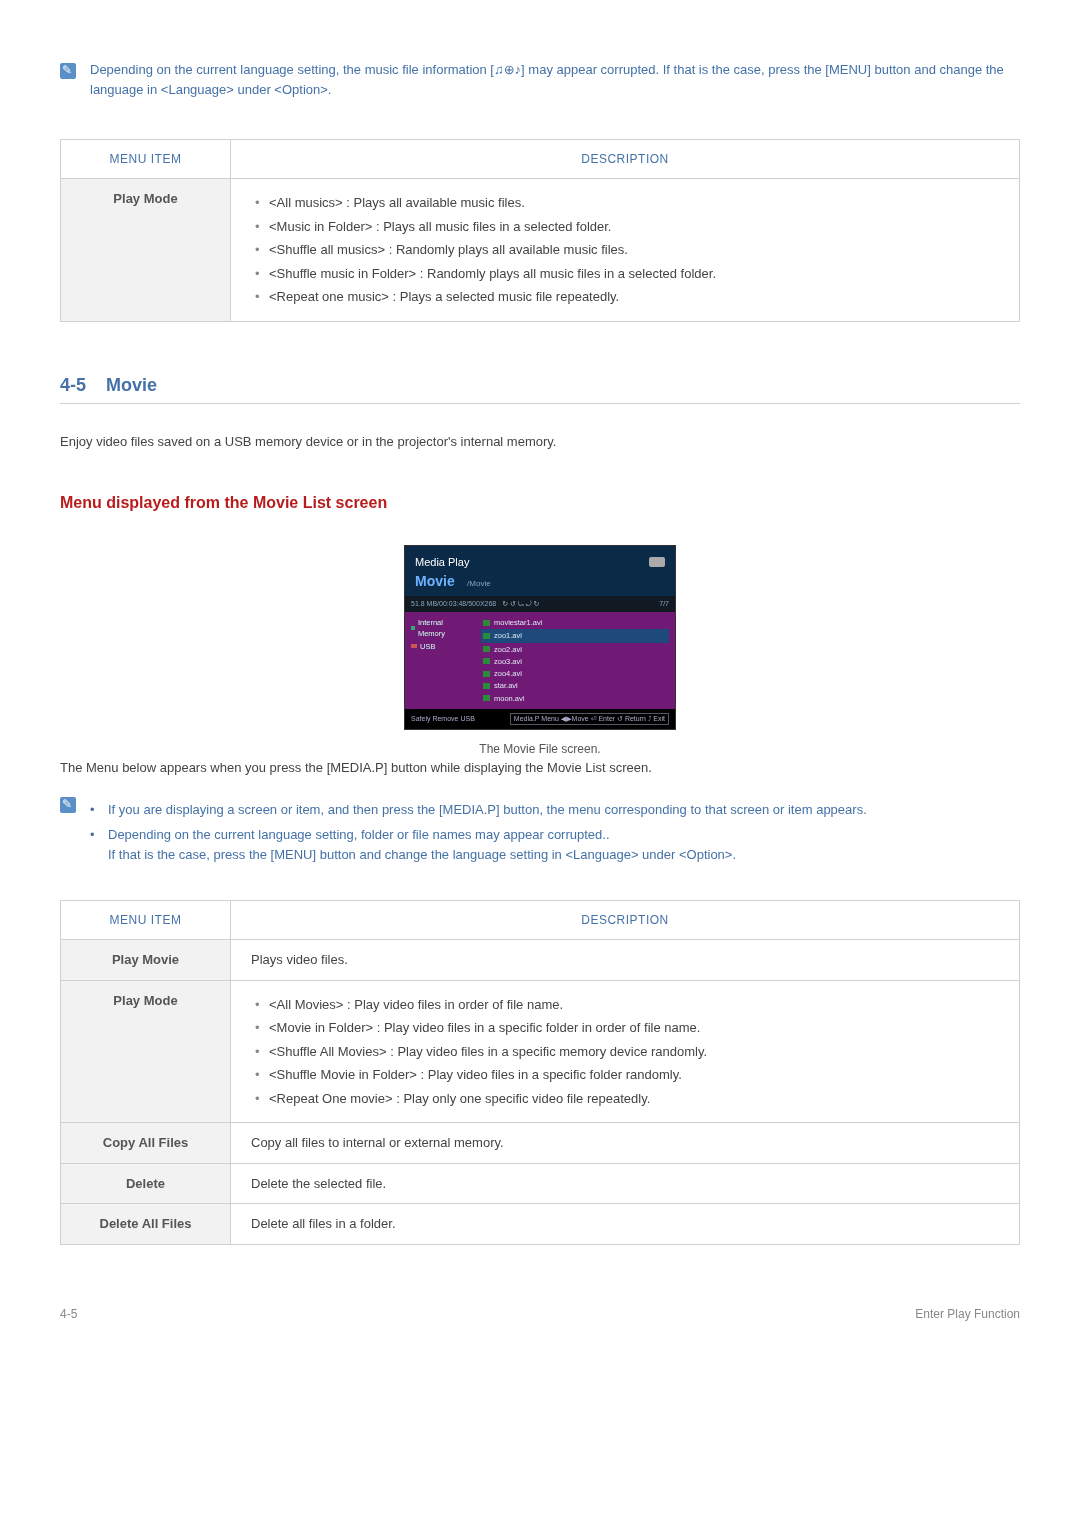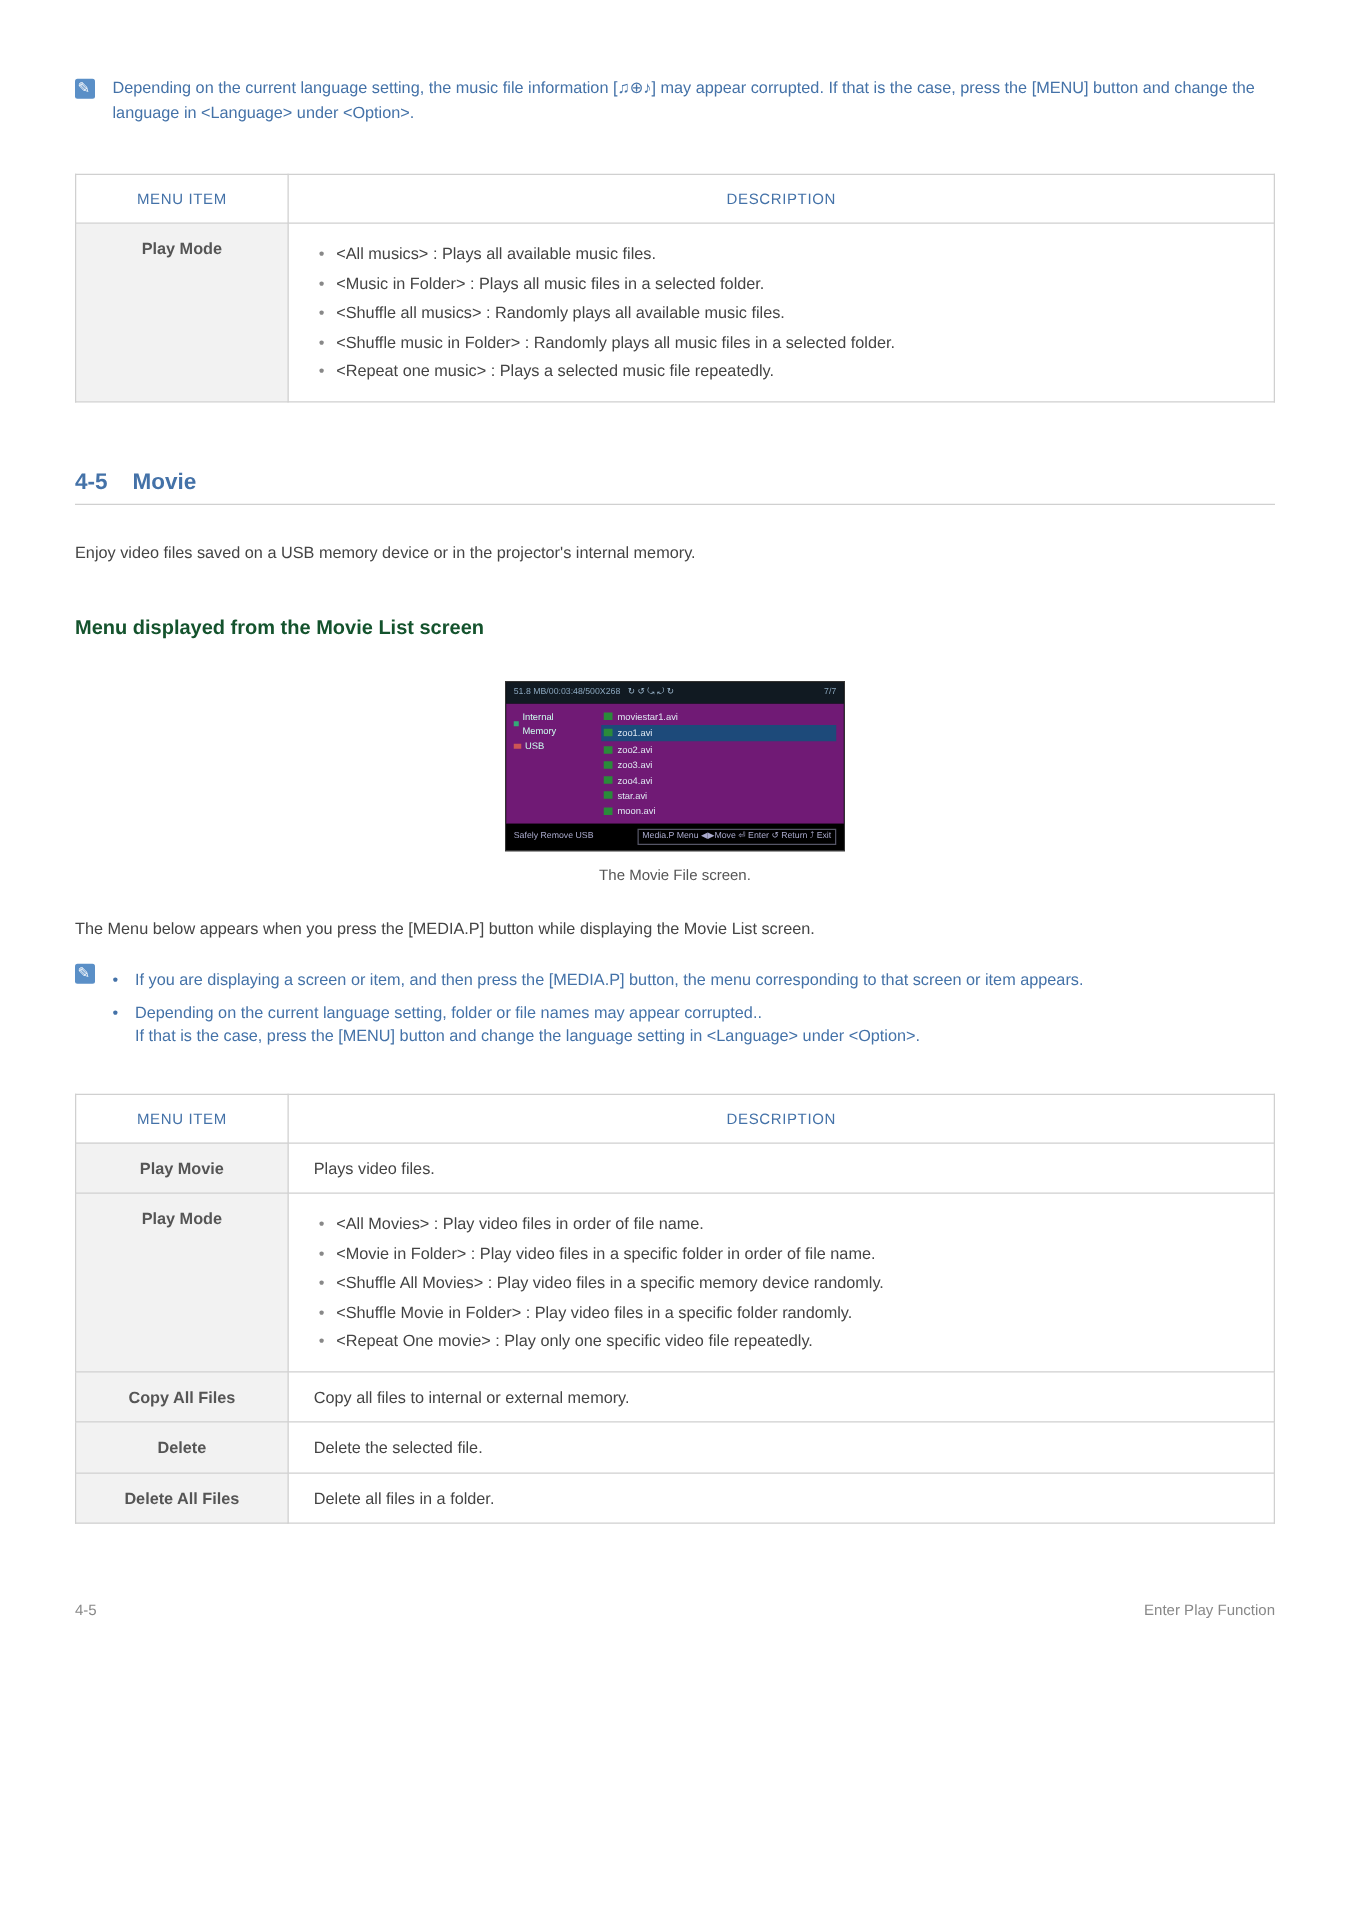--- a/index.html
+++ b/index.html
@@ -69,21 +69,21 @@
   ul.bullets li::before {
     content: "•"; position: absolute; left: 4px; top: 0; color: #888;
   }
 
   .section-num { color: #4472a8; font-weight: bold; font-size: 18px; margin-right: 20px; }
   .section-title { color: #4472a8; font-weight: bold; font-size: 18px; }
   .section-row { display:flex; align-items:baseline; margin-bottom: 4px; }
   .section-hr { border: none; border-bottom: 1px solid #d0d0d0; margin-bottom: 28px; }
 
   p.body { color: #444; margin-bottom: 40px; }
-  h3.sub { color: #14532d; font-size: 16px; font-weight: bold; margin-bottom: 30px; }
+  h3.sub { color: #b91c1c; font-size: 16px; font-weight: bold; margin-bottom: 30px; }
 
   
   .movie-screen {
     width: 272px;
     margin: 0 auto 10px auto;
     background: #000;
     color: #dfe8f2;
     font-size: 8.5px;
     border: 1px solid #333;
     font-family: Arial,sans-serif;
@@ -100,21 +100,21 @@
   .mb-left .dev { color:#cfe; font-size:7.5px; margin:1px 0; display:flex; align-items:center; gap:3px;}
   .dot { width:4px;height:4px;background:#3a7; }
   .dot2 { width:6px;height:4px;background:#c55; }
   .mb-right { flex:1; padding:4px 6px; }
   .file-row { display:flex; align-items:center; gap:4px; margin:1px 0; font-size:7.5px;}
   .file-icon { width:7px;height:6px; background:#2a8b3a;}
   .file-row.sel { background:#1d4a7a; padding:1px 2px; margin-left:-2px;}
   .movie-foot { background:#000; padding:4px 6px; font-size:7px; color:#aac; display:flex; gap:4px; align-items:center;}
   .foot-box { border:1px solid #556; padding:0 3px;}
 
-  .caption { text-align:center; color:#555; font-size:12px; margin-bottom:24px;}
+  .caption { text-align:center; color:#555; font-size:12px; }
 
   .note-list { margin-bottom: 30px; }
   .note-list ul { list-style:none; padding-left: 28px; }
   .note-list li { position:relative; padding-left:18px; color:#4472a8; margin:6px 0;}
   .note-list li::before { content:"•"; position:absolute; left:0; color:#4472a8;}
   .note-list .wrap { display:flex; align-items:flex-start;}
 
   .page-foot { display:flex; justify-content:space-between; color:#888; font-size:12px; margin-top:60px;}
 </style>
 </head>
@@ -150,20 +150,30 @@
   <span class="section-num">4-5</span>
   <span class="section-title">Movie</span>
 </div>
 <hr class="section-hr">
 
 <p class="body">Enjoy video files saved on a USB memory device or in the projector's internal memory.</p>
 
 <h3 class="sub">Menu displayed from the Movie List screen</h3>
 
 <div class="movie-screen">
+  <div class="movie-header">
+    <div class="mp">
+      <span>Media Play</span>
+      <span class="usb-icon"></span>
+    </div>
+    <div>
+      <span class="mv">Movie</span>
+      <span class="path">/Movie</span>
+    </div>
+  </div>
   <div class="info-bar">
     <span>51.8 MB/00:03:48/500X268</span>
     <span class="icons-row">↻ ↺ ⤿ ⤾ ↻</span>
     <span style="margin-left:auto">7/7</span>
   </div>
   <div class="movie-body">
     <div class="mb-left">
       <div class="dev">
           <span class="dot"></span>
           <span>Internal Memory</span>

